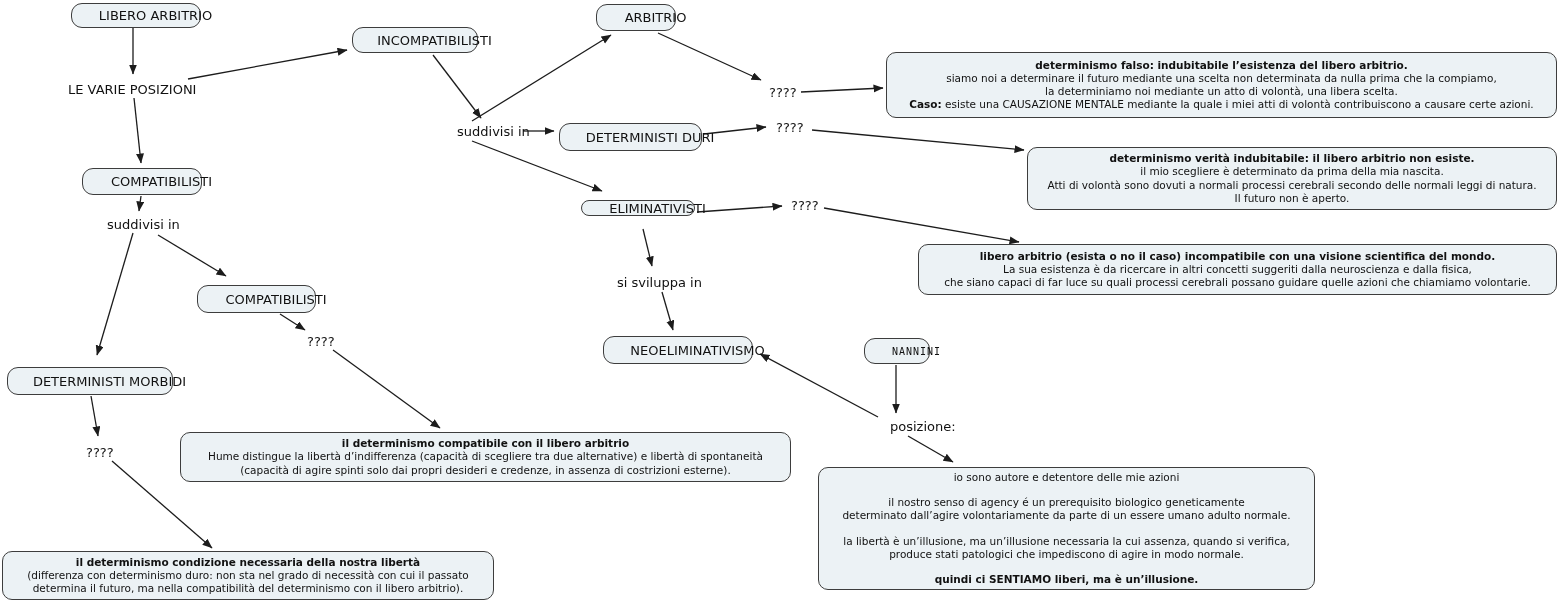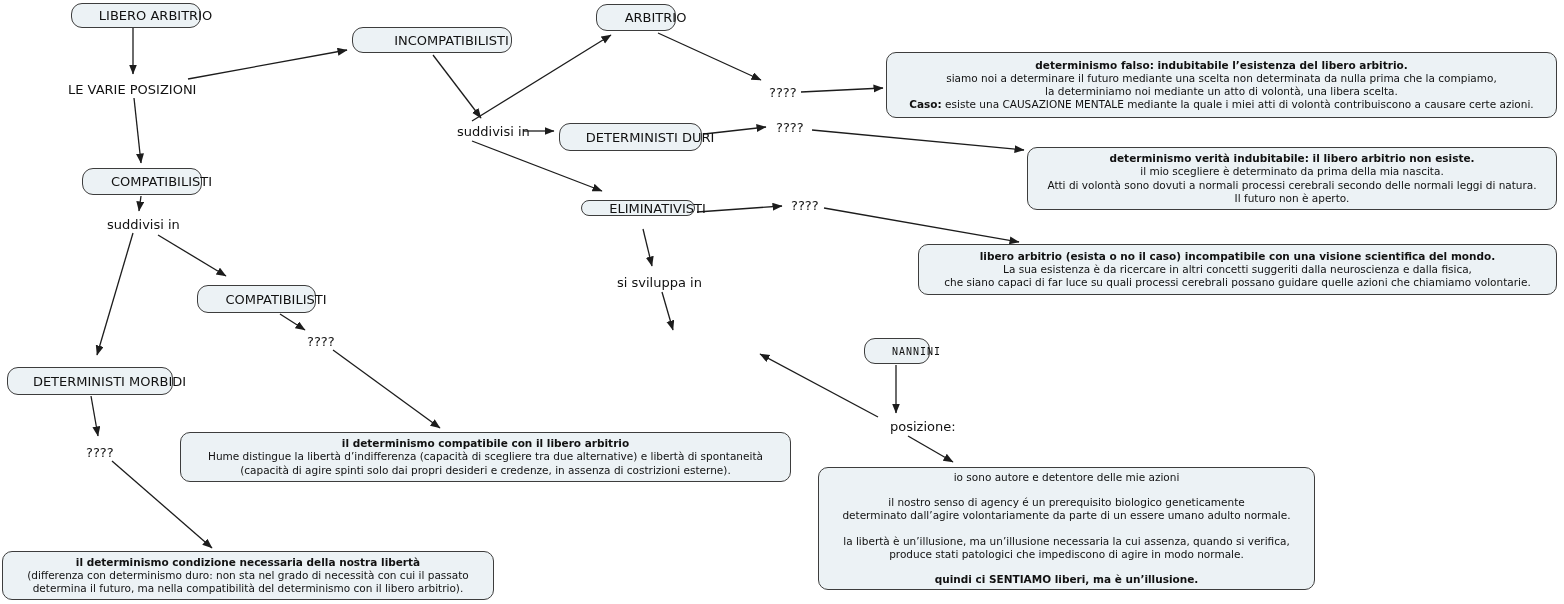--- a/index.html
+++ b/index.html
@@ -63,27 +63,28 @@
       <line x1="133" y1="233" x2="97" y2="355" marker-end="url(#ah)"></line>
       <line x1="158" y1="235" x2="226" y2="276" marker-end="url(#ah)"></line>
       <line x1="280" y1="314" x2="305" y2="330" marker-end="url(#ah)"></line>
       <line x1="333" y1="350" x2="440" y2="428" marker-end="url(#ah)"></line>
       <line x1="91" y1="396" x2="98" y2="436" marker-end="url(#ah)"></line>
       <line x1="112" y1="461" x2="212" y2="548" marker-end="url(#ah)"></line>
     </g>
   </svg>
 
   <div class="node" style="left:71px;top:3px;width:130px;height:25px">LIBERO ARBITRIO</div>
-  <div class="node" style="left:352px;top:27px;width:160px;height:26px">INCOMPATIBILISTI</div>
+  <div class="node" style="left:352px;top:27px;width:126px;height:26px">INCOMPATIBILISTI</div>
   <div class="node" style="left:596px;top:4px;width:80px;height:27px">ARBITRIO</div>
   <div class="node" style="left:559px;top:123px;width:143px;height:28px">DETERMINISTI DURI</div>
   <div class="node" style="left:581px;top:200px;width:114px;height:16px">ELIMINATIVISTI</div>
   <div class="node" style="left:82px;top:168px;width:120px;height:27px">COMPATIBILISTI</div>
   <div class="node" style="left:197px;top:285px;width:119px;height:28px">COMPATIBILISTI</div>
   <div class="node" style="left:7px;top:367px;width:166px;height:28px">DETERMINISTI MORBIDI</div>
+  <div class="node" style="left:603px;top:336px;width:150px;height:28px">NEOELIMINATIVISMO</div>
   <div class="node small" style="left:864px;top:338px;width:66px;height:26px">NANNINI</div>
 
   <span class="lbl" style="left:68px;top:82px">LE VARIE POSIZIONI</span>
   <span class="lbl" style="left:457px;top:124px">suddivisi in</span>
   <span class="lbl" style="left:107px;top:217px">suddivisi in</span>
   <span class="lbl" style="left:769px;top:85px">????</span>
   <span class="lbl" style="left:776px;top:120px">????</span>
   <span class="lbl" style="left:791px;top:198px">????</span>
   <span class="lbl" style="left:307px;top:334px">????</span>
   <span class="lbl" style="left:86px;top:445px">????</span>

